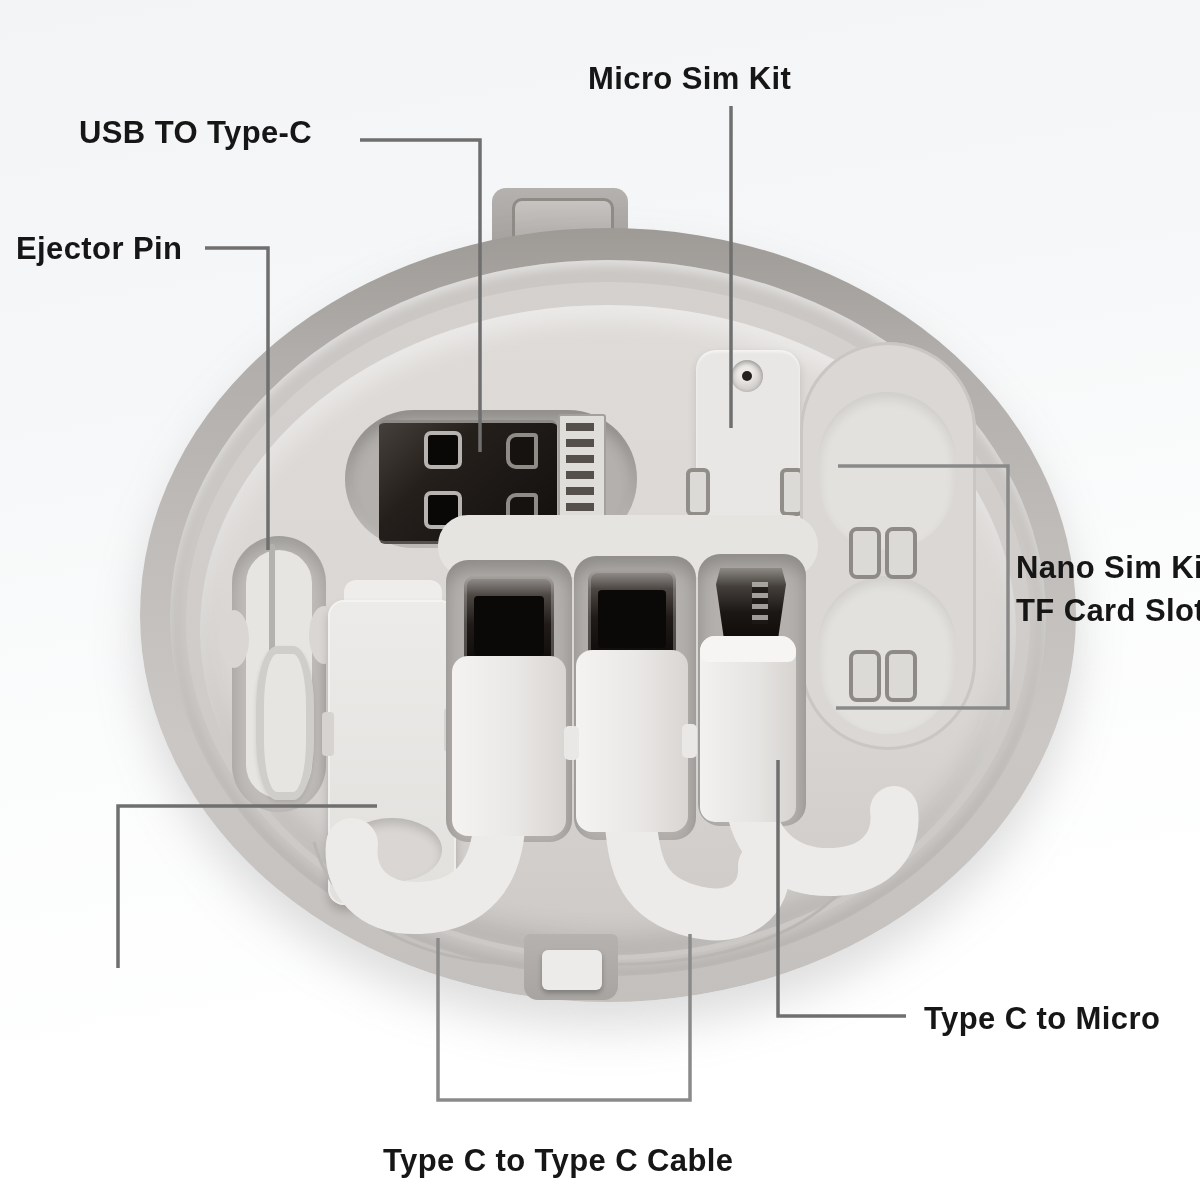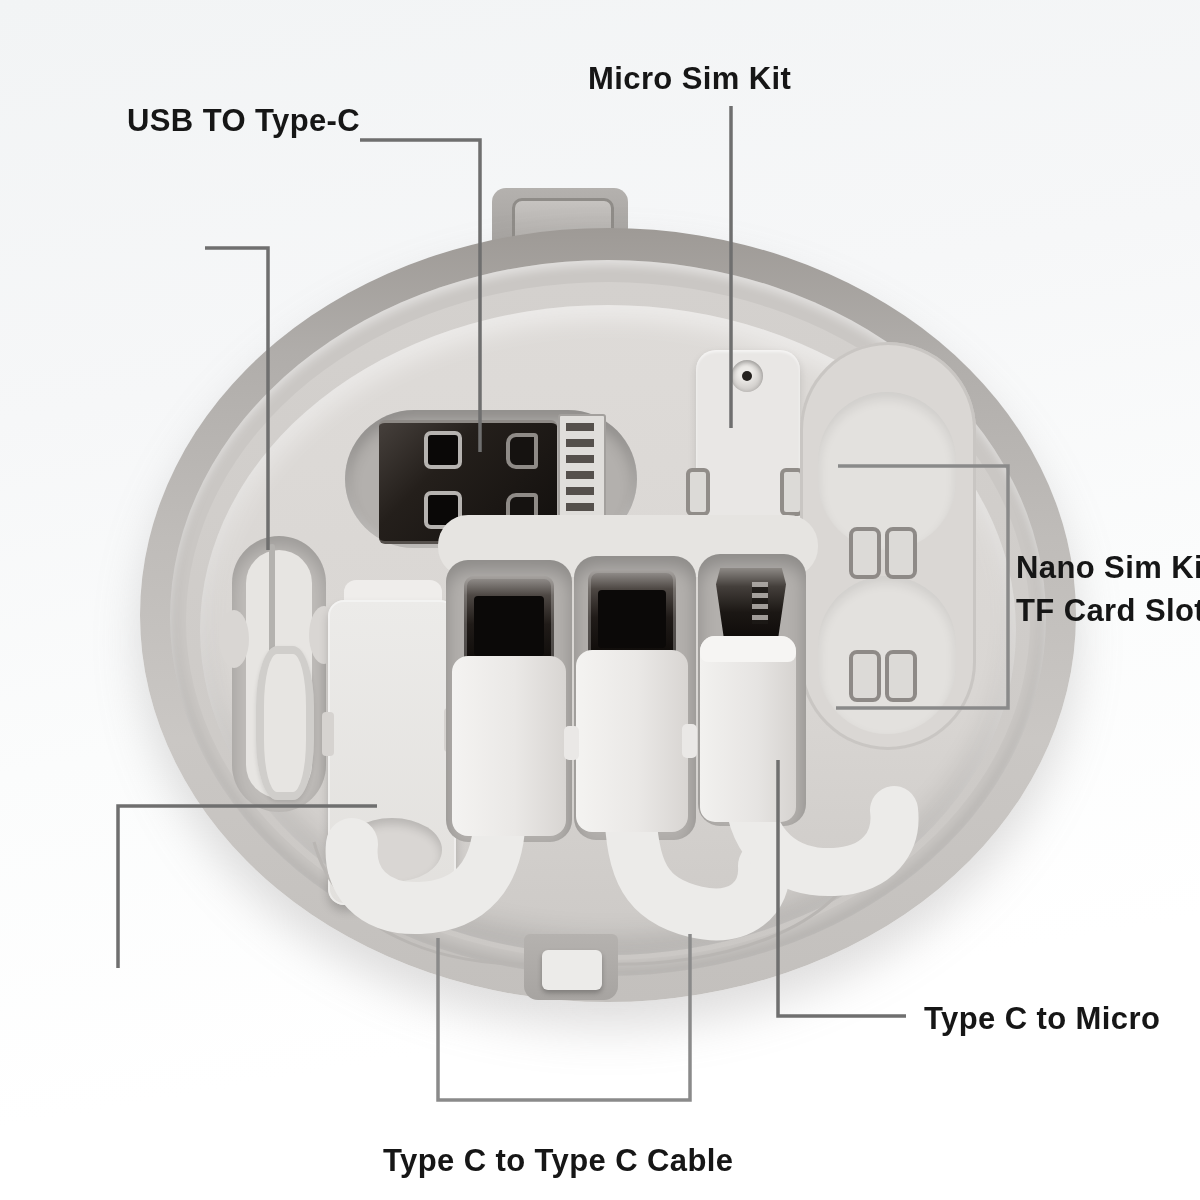--- a/index.html
+++ b/index.html
@@ -160,21 +160,22 @@
     <path d="M360,140 H480 V452" fill="none" stroke="var(--leader_line)" stroke-width="3.5"></path>
     <path d="M731,106 V428" fill="none" stroke="var(--leader_line)" stroke-width="3.5"></path>
     <path d="M205,248 H268 V550" fill="none" stroke="var(--leader_line)" stroke-width="3.5"></path>
     <path d="M838,466 H1008 V708 H836" fill="none" stroke="var(--bracket_line)" stroke-width="3.5"></path>
     <path d="M377,806 H118 V968" fill="none" stroke="var(--leader_line)" stroke-width="3.5"></path>
     <path d="M778,760 V1016 H906" fill="none" stroke="var(--leader_line)" stroke-width="3.5"></path>
     <path d="M438,938 V1100 H690 V934" fill="none" stroke="var(--bracket_line)" stroke-width="3.5"></path>
   </svg>
 
   <div class="lbl" style="left:588px;top:60px;">Micro Sim Kit</div>
-  <div class="lbl" style="left:79px;top:102px;margin-left:48px;">USB TO Type-C</div>
+  <div class="lbl" style="left:79px;top:114px;">USB TO Type-C</div>
+  <div class="lbl" style="left:16px;top:230px;">Ejector Pin</div>
   <div class="lbl" style="left:1016px;top:546px;line-height:43px;">
     <div>Nano Sim Kit</div>
     <div>TF Card Slot</div>
   </div>
   <div class="lbl" style="left:383px;top:1142px;">Type C to Type C Cable</div>
   <div class="lbl" style="left:924px;top:1000px;">Type C to Micro</div>
 
 </div>
 
 </body></html>

